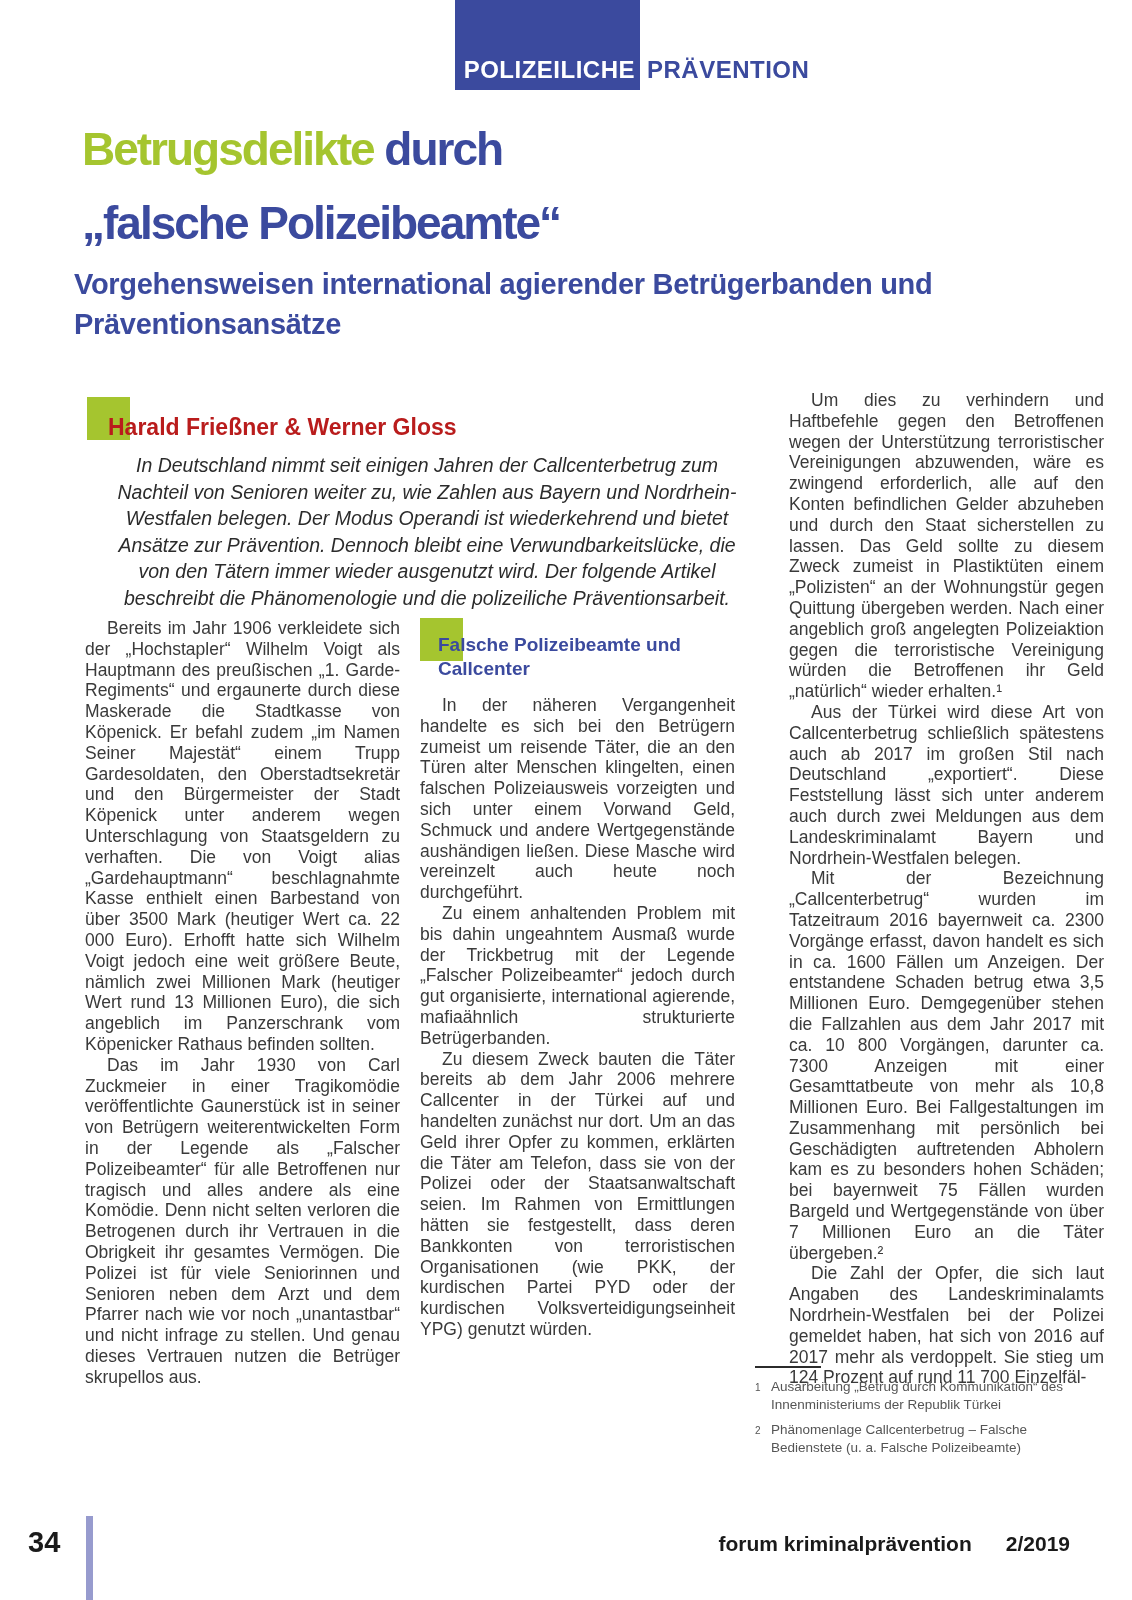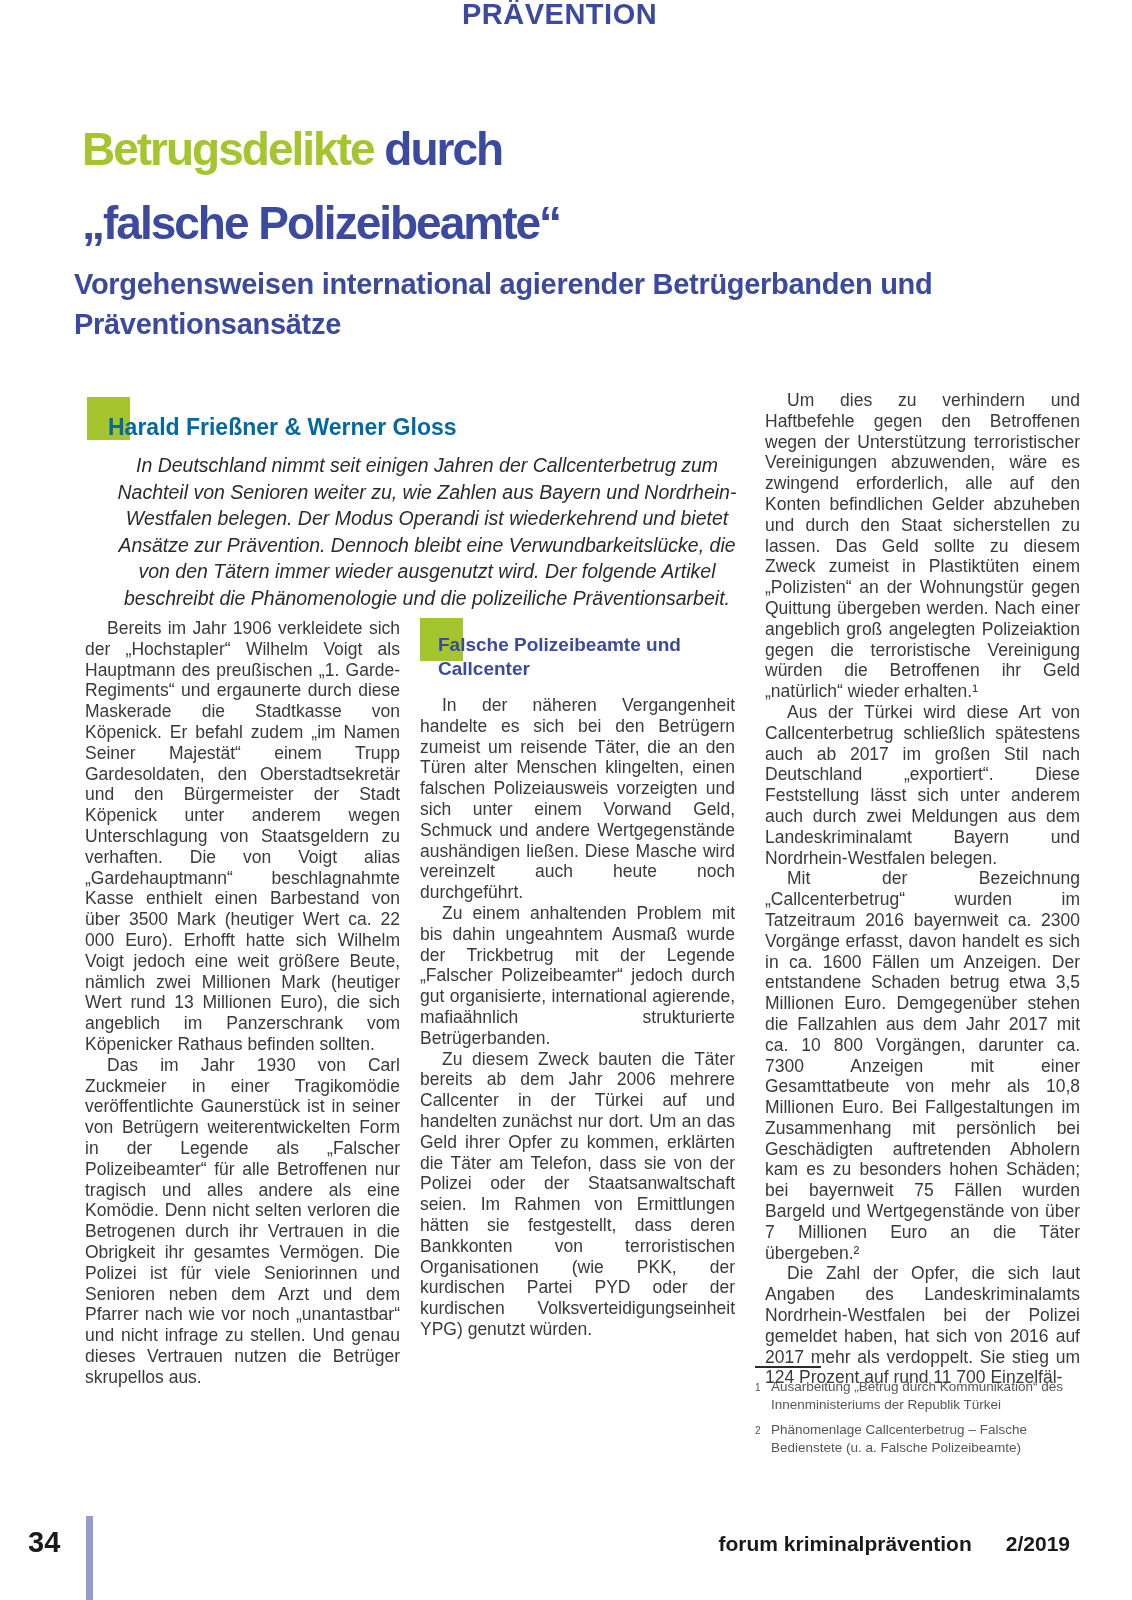--- a/index.html
+++ b/index.html
@@ -8,41 +8,41 @@
     font-family:"Liberation Sans",sans-serif;color:#3a3a3a;overflow:hidden;
   }
   
   .kicker{position:absolute;left:455px;top:0;display:flex;align-items:flex-end;}
   .kicker-box{
     width:185px;height:90px;background:#3b4a9e;display:flex;
     align-items:flex-end;justify-content:flex-end;box-sizing:border-box;
     padding:0 5px 8px 0;
   }
   .kicker-box span{color:#ffffff;font-weight:bold;font-size:24px;letter-spacing:.5px;line-height:1;}
-  .kicker-out{color:#3b4a9e;font-weight:bold;font-size:29px;letter-spacing:.5px;line-height:1;
+  .kicker-out{color:#3b4a9e;font-weight:bold;font-size:24px;letter-spacing:.5px;line-height:1;
     padding:0 0 8px 7px;}
   
   .title{position:absolute;left:82px;top:112px;width:1010px;
     font-weight:bold;font-size:46px;line-height:74px;letter-spacing:-2px;color:#3b4a9e;}
   .title .green{color:#a5c52f;}
   .subtitle{position:absolute;left:74px;top:264px;width:970px;
     font-weight:bold;font-size:29px;line-height:40px;color:#3b4a9e;letter-spacing:-.3px;}
   
   .green-square{position:absolute;width:43px;height:43px;background:#a5c52f;}
   .author-square{left:87px;top:397px;}
-  .author-name{position:absolute;left:108px;top:414px;font-weight:bold;font-size:23px;color:#0369a1;}
+  .author-name{position:absolute;left:108px;top:414px;font-weight:bold;font-size:23px;color:#b91c1c;}
   .intro{position:absolute;left:103px;top:452px;width:648px;
     font-style:italic;font-size:19.5px;line-height:26.5px;color:#2b2b2b;text-align:center;}
   
   .col{position:absolute;width:315px;font-size:17.5px;line-height:20.8px;
     text-align:justify;color:#3a3a3a;hyphens:auto;-webkit-hyphens:auto;}
   .col p{margin:0;text-indent:22px;}
   #col1{left:85px;top:618px;}
   #col2{left:420px;top:618px;}
-  #col3{left:765px;top:390px;}
+  #col3{left:789px;top:390px;}
   .sec-head{position:relative;min-height:43px;margin-bottom:14px;}
   .sec-head .green-square{position:absolute;left:0;top:0;}
   .sec-head h2{
     position:relative;margin:0;padding:15px 0 0 18px;
     font-size:19px;line-height:24px;color:#3b4a9e;font-weight:bold;text-align:left;
   }
   
   .footnotes{position:absolute;left:755px;top:1366px;width:330px;}
   .fn-rule{width:66px;border-top:2px solid #2b2b2b;margin-bottom:10px;}
   .fn{display:flex;font-size:13.5px;line-height:18px;color:#555;margin-bottom:7px;text-align:left;}
@@ -50,20 +50,23 @@
   
   .page-num{position:absolute;left:28px;top:1526px;font-weight:bold;font-size:29px;color:#1a1a1a;}
   .footer-bar{position:absolute;left:86px;top:1516px;width:7px;height:84px;background:#979bce;}
   .footer-right{position:absolute;right:62px;top:1532px;font-weight:bold;font-size:21px;color:#1a1a1a;}
   .footer-right .issue{margin-left:34px;}
 </style>
 </head>
 <body>
 
 <div class="kicker">
+  <div class="kicker-box">
+    <span>POLIZEILICHE</span>
+  </div>
   <div class="kicker-out">PRÄVENTION</div>
 </div>
 
 <div class="title">
   <span class="green">Betrugsdelikte</span><span> durch</span><br>
   <span>„falsche Polizeibeamte“</span>
 </div>
 
 <div class="subtitle">Vorgehensweisen international agierender Betrügerbanden und Präventionsansätze</div>
 

